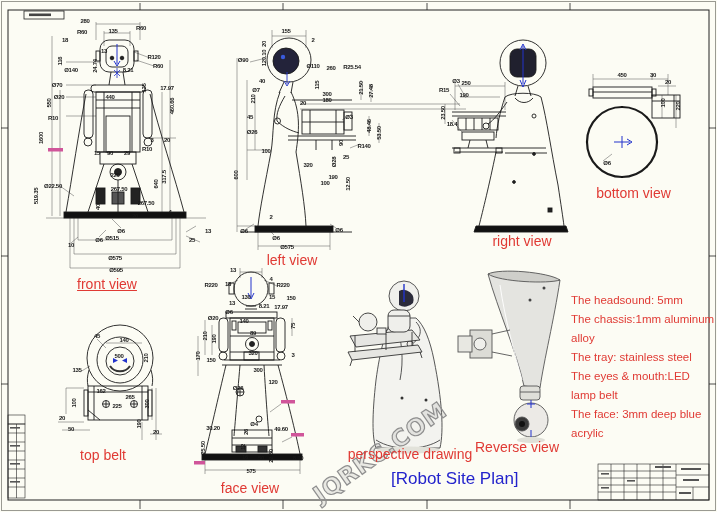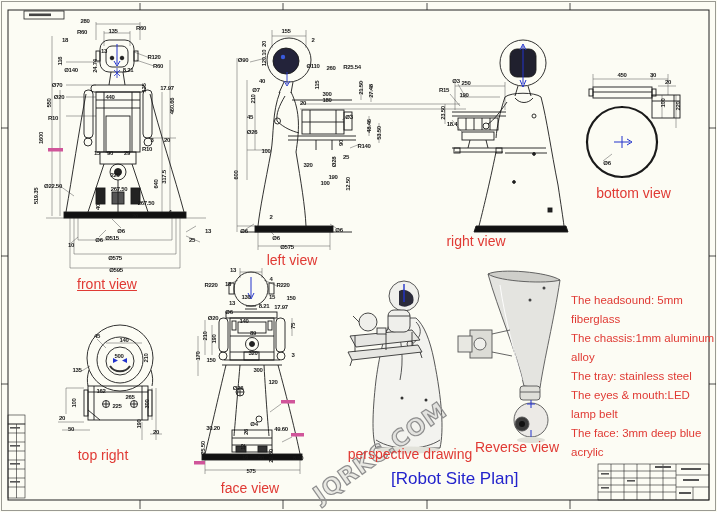--- a/index.html
+++ b/index.html
@@ -318,21 +318,20 @@
       <circle cx="522" cy="424" r="3" fill="#111" stroke="none"></circle>
     </g>
     <path d="M527,404 H535 M531,400 V408 M531,430 V438" stroke="#2233cc" stroke-width="1" fill="none"></path>
     <ellipse cx="531" cy="440" rx="14" ry="3" fill="#e0e0d8" stroke="none"></ellipse>
   </g>
 </svg>
 
 <div id="anno">
   <div id="notes">
         <div>The headsound: 5mm</div>
-        <div>fiberglass</div>
         <div>The chassis:1mm aluminum</div>
         <div>alloy</div>
         <div>The tray: stainless steel</div>
         <div>The eyes &amp; mouth:LED</div>
         <div>lamp belt</div>
         <div>The face: 3mm deep blue</div>
         <div>acrylic</div>
       </div>
   <div id="main-title">[Robot Site Plan]</div>
   <div id="watermark">JQRKC.COM</div>
@@ -413,35 +412,35 @@
       <span class="dim rot" style="left: 334px; top: 162px;">Ø28</span>
       <span class="dim" style="left: 333px; top: 177px;">190</span>
       <span class="dim" style="left: 325px; top: 183px;">100</span>
       <span class="dim rot" style="left: 348px; top: 184px;">12.50</span>
       <span class="dim rot" style="left: 236px; top: 175px;">600</span>
       <span class="dim" style="left: 271px; top: 217px;">2</span>
       <span class="dim" style="left: 244px; top: 231px;">Ø6</span>
       <span class="dim" style="left: 276px; top: 238px;">Ø6</span>
       <span class="dim" style="left: 339px; top: 230px;">Ø6</span>
       <span class="dim" style="left: 287px; top: 247px;">Ø575</span>
-      <div class="view-label" style="left: 476px; top: 241px;">right view</div>
+      <div class="view-label" style="left: 522px; top: 241px;">right view</div>
       <span class="dim" style="left: 466px; top: 83px;">250</span>
       <span class="dim" style="left: 464px; top: 95px;">190</span>
       <span class="dim" style="left: 444px; top: 90px;">R15</span>
       <span class="dim" style="left: 456px; top: 81px;">Ø3</span>
       <span class="dim rot" style="left: 443px; top: 113px;">23.50</span>
       <span class="dim" style="left: 452px; top: 124px;">18.4</span>
       <div class="view-label" style="left: 625px; top: 193px; padding-left: 17px;">bottom view</div>
       <span class="dim" style="left: 622px; top: 75px;">450</span>
       <span class="dim" style="left: 653px; top: 75px;">30</span>
       <span class="dim" style="left: 668px; top: 82px;">20</span>
       <span class="dim rot" style="left: 663px; top: 103px;">100</span>
       <span class="dim rot" style="left: 678px; top: 106px;">220</span>
       <span class="dim" style="left: 607px; top: 163px;">Ø6</span>
-      <div class="view-label" style="left: 103px; top: 455px;">top right</div>
+      <div class="view-label" style="left: 103px; top: 455px;">top belt</div>
       <span class="dim" style="left: 97px; top: 336px;">45</span>
       <span class="dim" style="left: 124px; top: 340px;">140</span>
       <span class="dim" style="left: 119px; top: 356px;">500</span>
       <span class="dim rot" style="left: 146px; top: 358px;">210</span>
       <span class="dim" style="left: 77px; top: 370px;">135</span>
       <span class="dim" style="left: 101px; top: 391px;">162</span>
       <span class="dim" style="left: 130px; top: 397px;">265</span>
       <span class="dim" style="left: 117px; top: 406px;">225</span>
       <span class="dim rot" style="left: 74px; top: 403px;">100</span>
       <span class="dim" style="left: 62px; top: 418px;">20</span>

